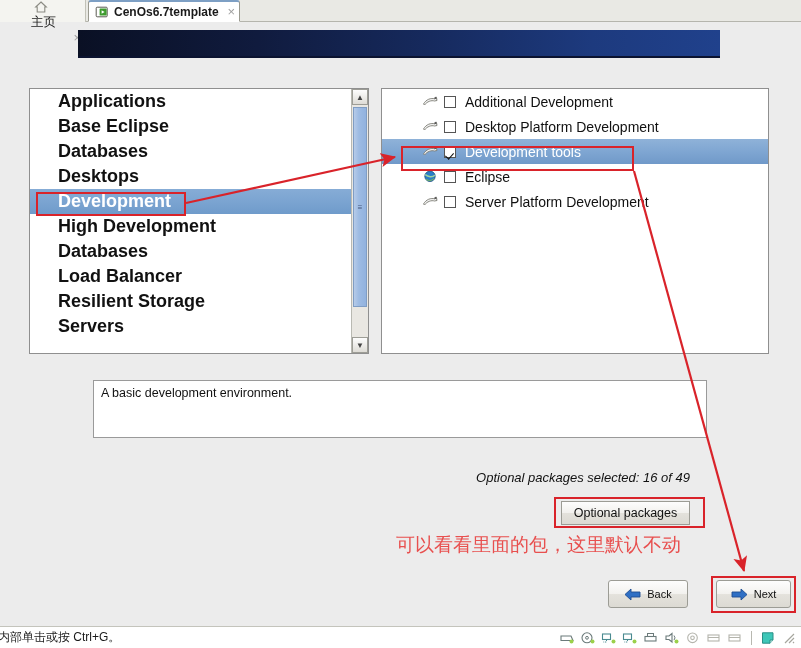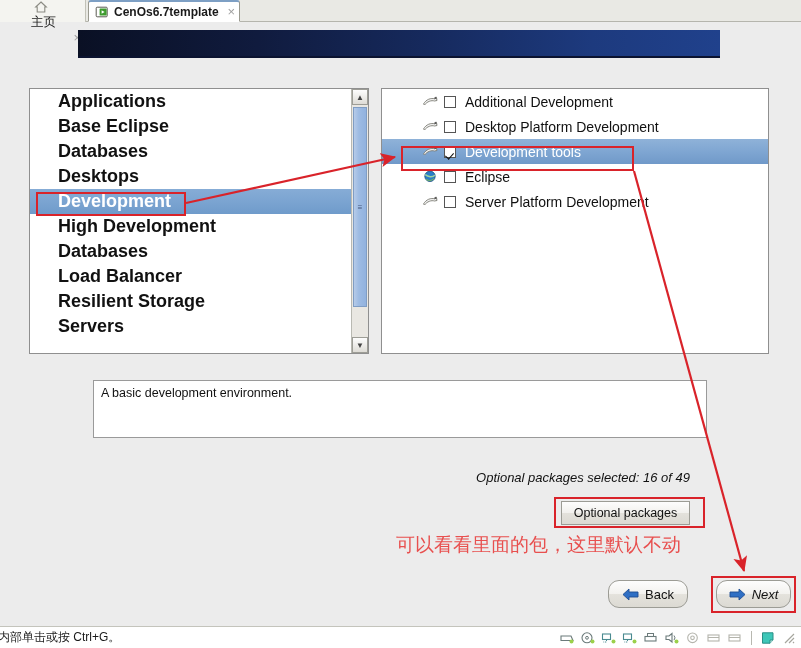--- a/index.html
+++ b/index.html
@@ -185,28 +185,28 @@
     color: #e8504f;
     white-space: nowrap;
   }
 
   
   .navbtn {
     position: absolute;
     height: 28px;
     background: linear-gradient(to bottom, #fdfdfd 0%, #f3f2ef 48%, #e4e2dc 52%, #dcdad3 100%);
     border: 1px solid #9c9c95;
-    border-radius: 11px;
+    border-radius: 3px;
     box-sizing: border-box;
     display: flex; align-items: center; justify-content: center;
     gap: 6px;
-    font-size: 13px; color: #111111;
+    font-size: 11px; color: #111111;
   }
   #back-btn { left: 608px; top: 580px; width: 80px; }
-  #next-btn { left: 716px; top: 580px; width: 75px; font-style: italic; }
+  #next-btn { left: 716px; top: 580px; width: 75px; }
   .arrow-ico { width: 17px; height: 13px; flex: 0 0 auto; }
 
   
   .redbox {
     position: absolute;
     border: 2px solid #d9232a;
     box-sizing: border-box;
     pointer-events: none;
   }
   #rb-development { left: 36px; top: 192px; width: 150px; height: 24px; }

